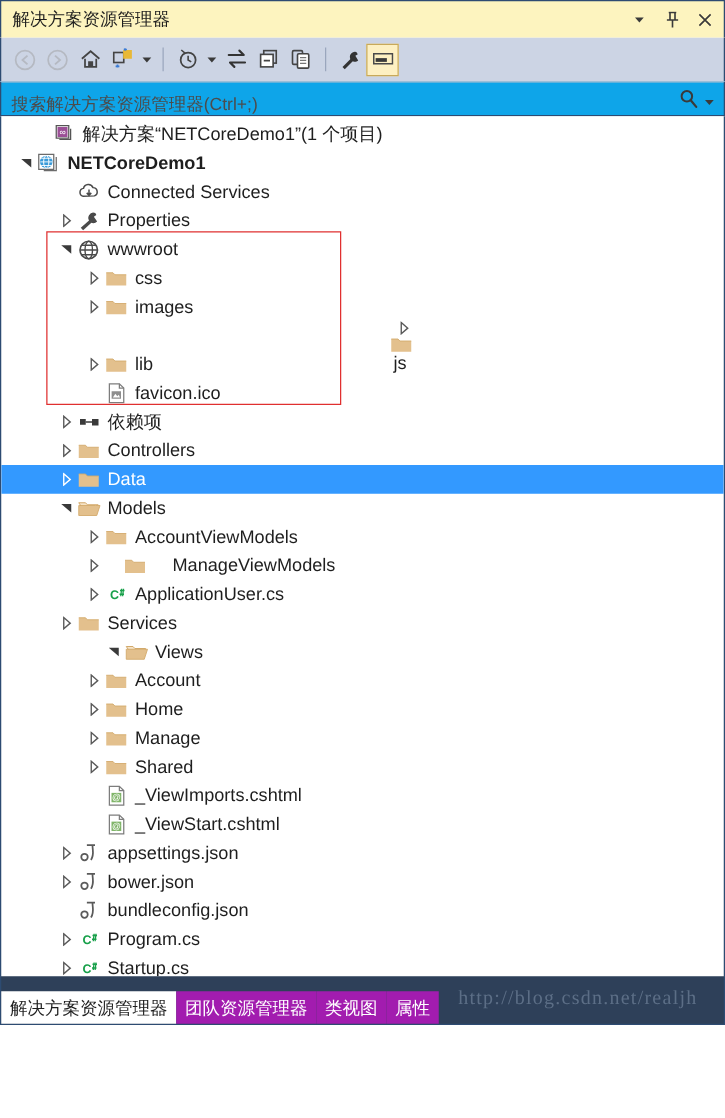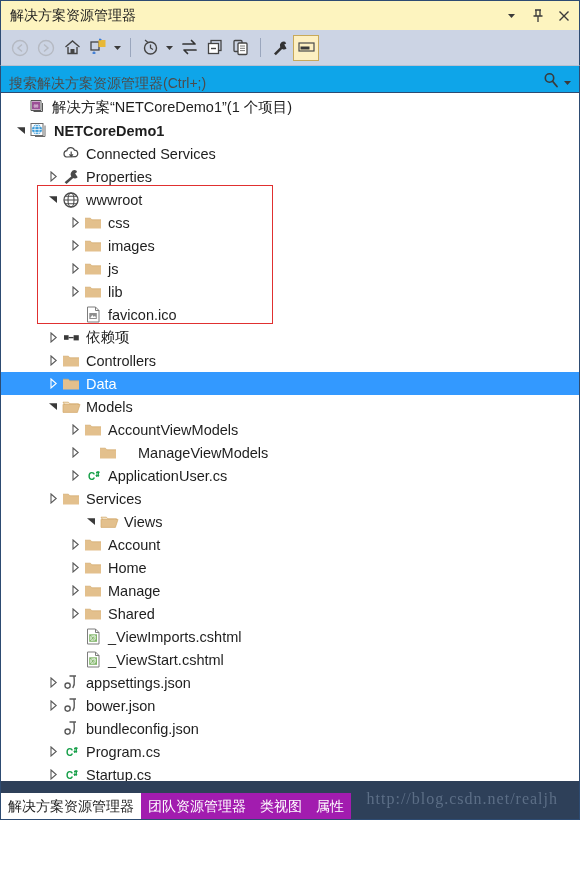--- a/index.html
+++ b/index.html
@@ -329,21 +329,21 @@
       <span>
         <svg width="9" height="9" viewBox="0 0 9 9">
             <path d="M1 3 L4.5 7 L8 3 Z" fill="#3a3a3a"></path>
           </svg>
       </span>
     </div>
   </div>
 
   <div class="treewrap">
     <div id="tree-rows">
-        <div class="row" style="padding-left: 10px;">
+        <div class="row" style="padding-left: 24px;">
           <span class="twisty"></span>
           <span class="ico">
             <svg width="17" height="17" viewBox="0 0 17 17">
         <path d="M2 1.5 h10 v10 h-10 z" fill="#fff" stroke="#555" stroke-width="1"></path>
         <path d="M3 2.5 h8 v8 h-8 z" fill="#9b4f96"></path>
         <text x="7" y="9" font-size="7" fill="#fff" text-anchor="middle" font-family="Liberation Sans, sans-serif">∞</text>
         <path d="M13.5 4 v8.5 h-9" fill="none" stroke="#555" stroke-width="1"></path>
             </svg>
           </span>
           <span class="label">解决方案“NETCoreDemo1”(1 个项目)</span>
@@ -425,21 +425,21 @@
             </svg>
           </span>
           <span class="ico">
             <svg width="18" height="15" viewBox="0 0 18 15">
         <path d="M1 3.2 h5.4 l1.5 1.6 h9.1 v8.6 h-16 z" fill="#e3c08d"></path>
         <path d="M1 3.2 h5.4 l1.5 1.6 h9.1" fill="none" stroke="#d2a96a" stroke-width="0.7"></path>
             </svg>
           </span>
           <span class="label">images</span>
         </div>
-        <div class="row" style="padding-left: 66px;">
+        <div class="row" style="padding-left: 66px; flex-direction: column;">
           <span class="twisty">
             <svg width="9" height="11" viewBox="0 0 9 11">
               <path d="M2 1 L7.2 5.5 L2 10 Z" fill="none" stroke="#5a5a5a" stroke-width="1.1"></path>
             </svg>
           </span>
           <span class="ico">
             <svg width="18" height="15" viewBox="0 0 18 15">
         <path d="M1 3.2 h5.4 l1.5 1.6 h9.1 v8.6 h-16 z" fill="#e3c08d"></path>
         <path d="M1 3.2 h5.4 l1.5 1.6 h9.1" fill="none" stroke="#d2a96a" stroke-width="0.7"></path>
             </svg>

